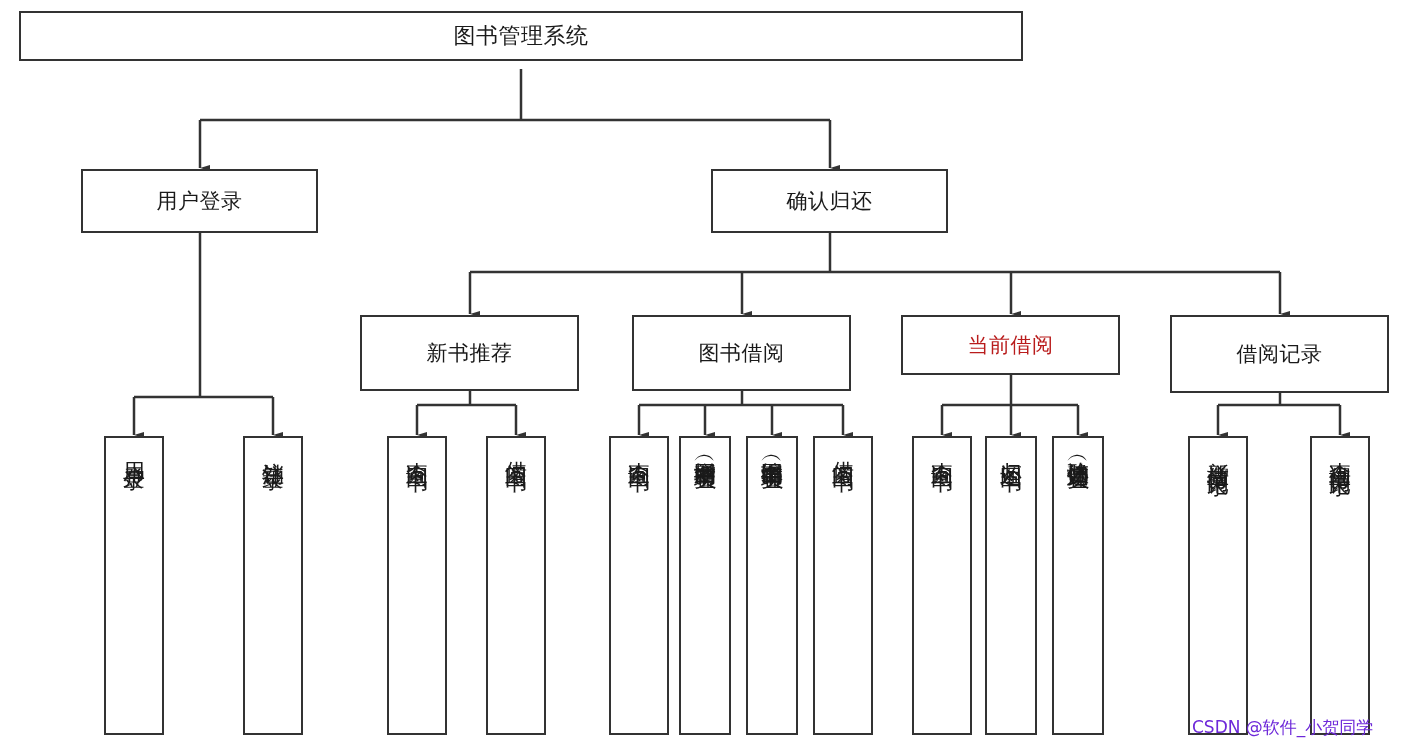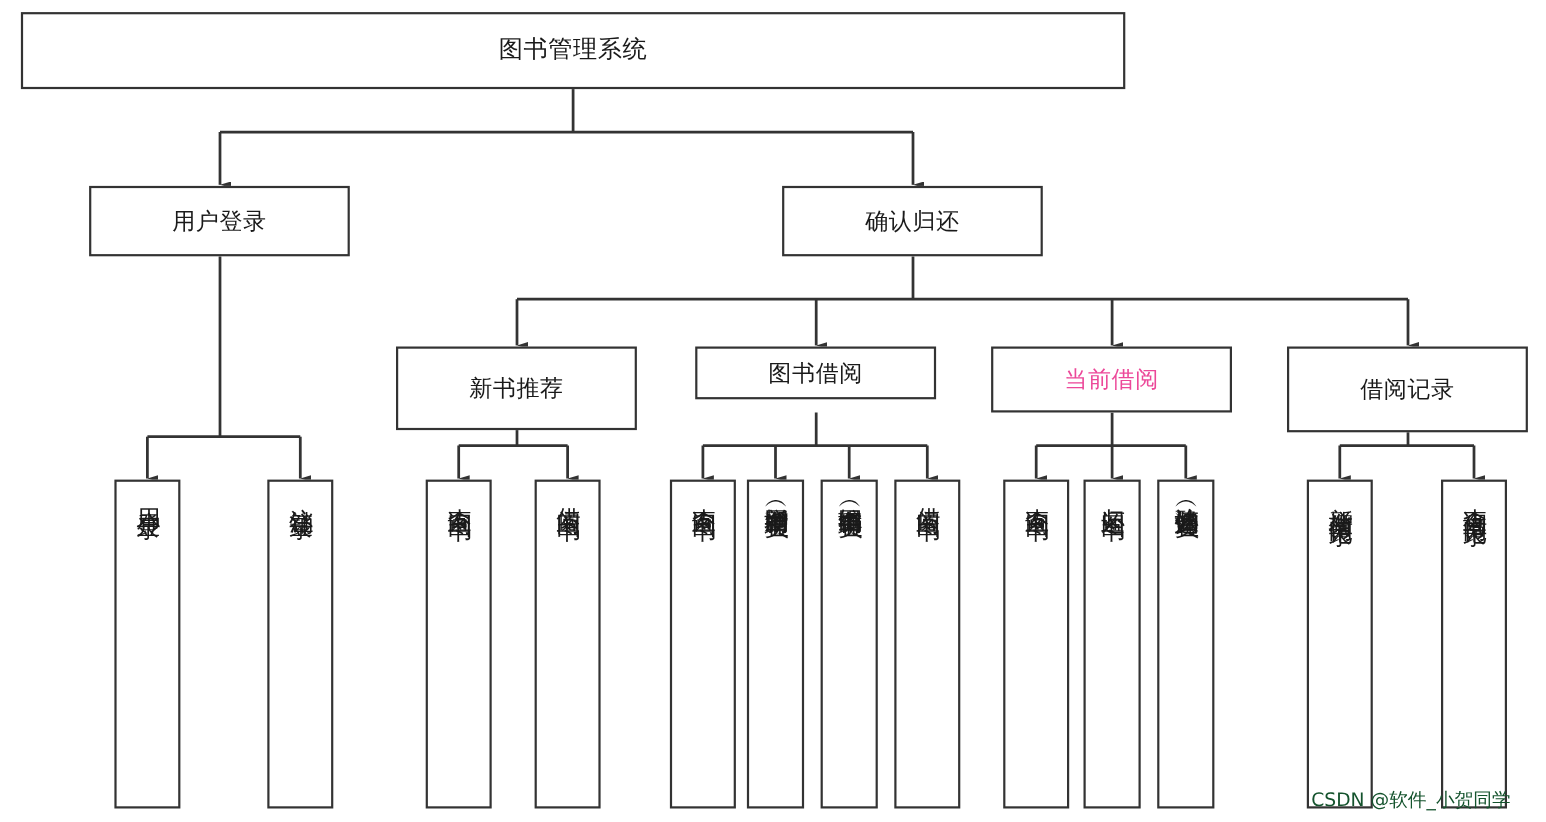--- a/index.html
+++ b/index.html
@@ -109,37 +109,37 @@
         <line x1="942" y1="405" x2="942" y2="435" stroke="#333333" stroke-width="2.5" marker-end="url(#arrowhead)"></line>
         <line x1="1011" y1="405" x2="1011" y2="435" stroke="#333333" stroke-width="2.5" marker-end="url(#arrowhead)"></line>
         <line x1="1078" y1="405" x2="1078" y2="435" stroke="#333333" stroke-width="2.5" marker-end="url(#arrowhead)"></line>
         <line x1="1280" y1="375" x2="1280" y2="405" stroke="#333333" stroke-width="2.5"></line>
         <line x1="1218" y1="405" x2="1340" y2="405" stroke="#333333" stroke-width="2.5"></line>
         <line x1="1218" y1="405" x2="1218" y2="435" stroke="#333333" stroke-width="2.5" marker-end="url(#arrowhead)"></line>
         <line x1="1340" y1="405" x2="1340" y2="435" stroke="#333333" stroke-width="2.5" marker-end="url(#arrowhead)"></line>
       </g>
   </svg>
   <div id="node-layer">
-      <div class="node horizontal root" style="left: 19px; top: 11px; width: 1004px; height: 70px; border-color: rgb(51, 51, 51);">
+      <div class="node horizontal root" style="left: 19px; top: 11px; width: 1004px; height: 50px; border-color: rgb(51, 51, 51);">
         <span class="node-label" style="color: rgb(26, 26, 26);">图书管理系统</span>
       </div>
       <div class="node horizontal" style="left: 81px; top: 169px; width: 237px; height: 64px; border-color: rgb(51, 51, 51);">
         <span class="node-label" style="color: rgb(26, 26, 26);">用户登录</span>
       </div>
       <div class="node horizontal" style="left: 711px; top: 169px; width: 237px; height: 64px; border-color: rgb(51, 51, 51);">
         <span class="node-label" style="color: rgb(26, 26, 26);">确认归还</span>
       </div>
       <div class="node horizontal" style="left: 360px; top: 315px; width: 219px; height: 76px; border-color: rgb(51, 51, 51);">
         <span class="node-label" style="color: rgb(26, 26, 26);">新书推荐</span>
       </div>
-      <div class="node horizontal" style="left: 632px; top: 315px; width: 219px; height: 48px; border-color: rgb(51, 51, 51);">
+      <div class="node horizontal" style="left: 632px; top: 315px; width: 219px; height: 76px; border-color: rgb(51, 51, 51);">
         <span class="node-label" style="color: rgb(26, 26, 26);">图书借阅</span>
       </div>
       <div class="node horizontal" style="left: 901px; top: 315px; width: 219px; height: 60px; border-color: rgb(51, 51, 51);">
-        <span class="node-label" style="color: #ec4899;">当前借阅</span>
+        <span class="node-label" style="color: #b91c1c;">当前借阅</span>
       </div>
       <div class="node horizontal" style="left: 1170px; top: 315px; width: 219px; height: 78px; border-color: rgb(51, 51, 51);">
         <span class="node-label" style="color: rgb(26, 26, 26);">借阅记录</span>
       </div>
       <div class="node vertical" style="left: 104px; top: 436px; width: 60px; height: 299px; border-color: rgb(51, 51, 51);">
         <span class="node-label" style="color: rgb(26, 26, 26); font-size: 22px; letter-spacing: 3px;">用户登录</span>
       </div>
       <div class="node vertical" style="left: 243px; top: 436px; width: 60px; height: 299px; border-color: rgb(51, 51, 51);">
         <span class="node-label" style="color: rgb(26, 26, 26); font-size: 22px; letter-spacing: 3px;">注销登录</span>
       </div>
@@ -170,14 +170,14 @@
       <div class="node vertical" style="left: 1052px; top: 436px; width: 52px; height: 299px; border-color: rgb(51, 51, 51);">
         <span class="node-label" style="color: rgb(26, 26, 26); font-size: 22px; letter-spacing: 1px;">确认归还（管理员）</span>
       </div>
       <div class="node vertical" style="left: 1188px; top: 436px; width: 60px; height: 299px; border-color: rgb(51, 51, 51);">
         <span class="node-label" style="color: rgb(26, 26, 26); font-size: 22px; letter-spacing: 3px;">新增借阅记录</span>
       </div>
       <div class="node vertical" style="left: 1310px; top: 436px; width: 60px; height: 299px; border-color: rgb(51, 51, 51);">
         <span class="node-label" style="color: rgb(26, 26, 26); font-size: 22px; letter-spacing: 3px;">查询借阅记录</span>
       </div>
     </div>
-  <div class="watermark" style="left: 1192px; top: 716px; color: #14532d;">CSDN @软件_小贺同学</div>
+  <div class="watermark" style="left: 1192px; top: 716px; color: #6d28d9;">CSDN @软件_小贺同学</div>
 </div>
 
 </body></html>

